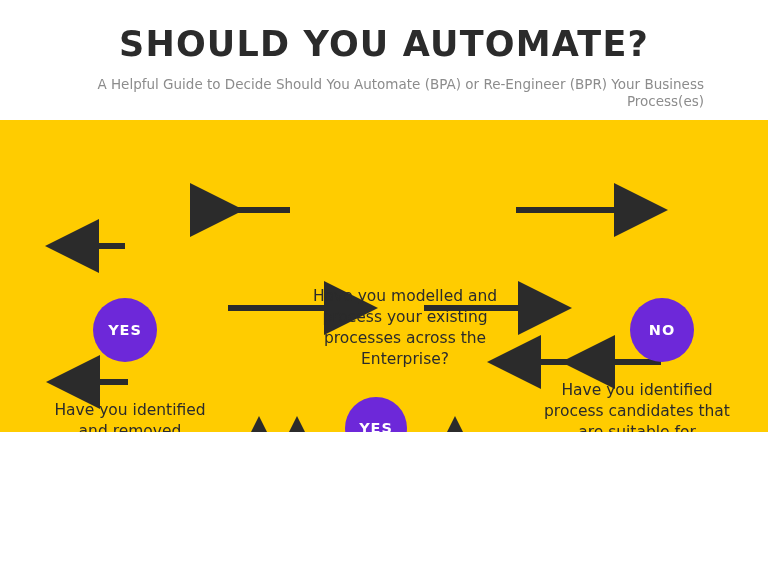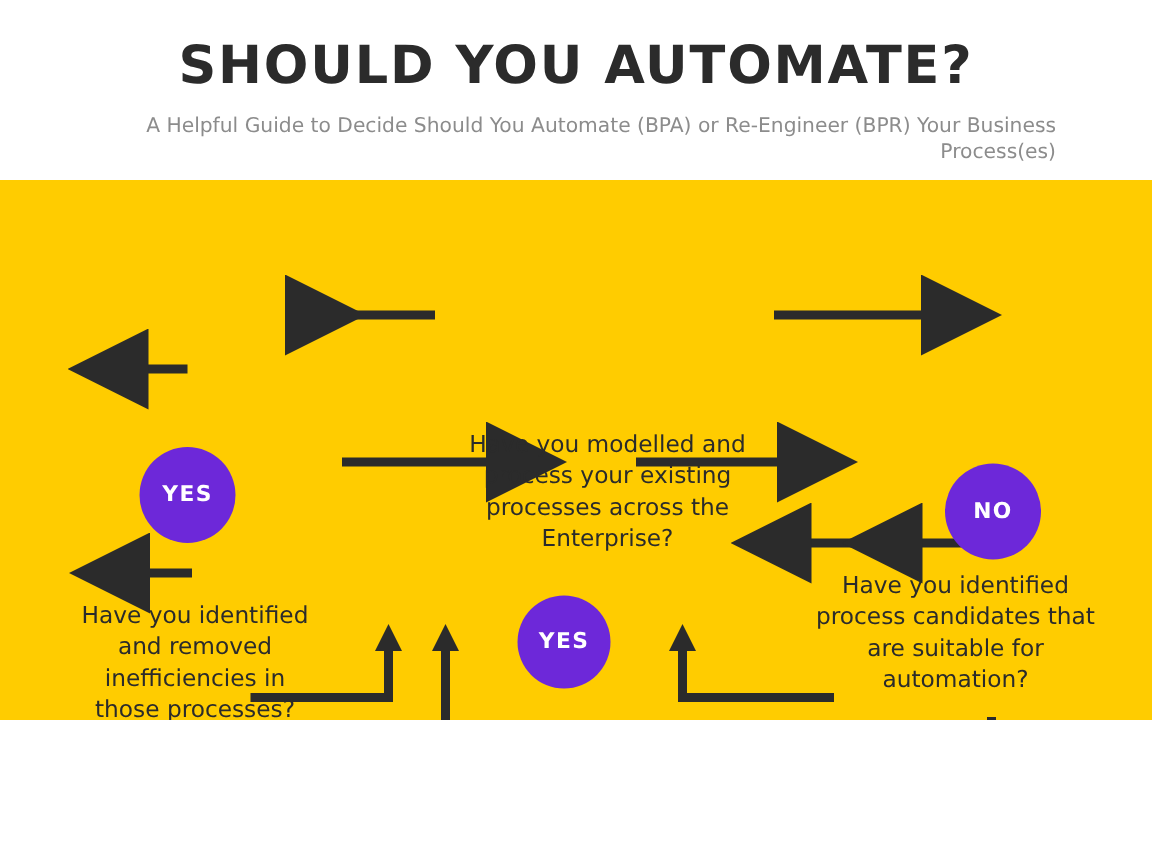--- a/index.html
+++ b/index.html
@@ -6,21 +6,21 @@
     margin: 0;
     padding: 0;
     background: #ffffff;
   }
   body {
     font-family: "DejaVu Sans", "Liberation Sans", sans-serif;
   }
   #page {
     position: relative;
     width: 768px;
-    height: 480px;
+    height: 432px;
     overflow: hidden;
     background: #ffffff;
   }
 
   
   #header {
     position: absolute;
     left: 0; top: 0;
     width: 768px; height: 120px;
     background: #ffffff;
@@ -92,21 +92,21 @@
     color: #FFC800;
     font-weight: 700;
     font-size: 26px;
     letter-spacing: 1px;
     box-sizing: border-box;
     margin-top: 29px;
   }
 
   
   #node-yes-top     { left: 93px;  top: 178px; width: 64px; height: 64px; }
-  #node-no-top      { left: 630px; top: 189px; width: 64px; height: 64px; text-align: center; }
+  #node-no-top      { left: 630px; top: 178px; width: 64px; height: 64px; text-align: center; }
   #node-yes-mid     { left: 345px; top: 277px; width: 62px; height: 62px; }
   #node-no-left     { left: 97px;  top: 434px; width: 62px; height: 62px; }
   #node-yes-bottom  { left: 556px; top: 434px; width: 62px; height: 62px; }
   #node-no-bottom   { left: 630px; top: 434px; width: 62px; height: 62px; }
 
   #q-modelled  { left: 308px; top: 166px; width: 194px; }
   #q-removed   { left: 52px;  top: 280px; width: 156px; }
   #q-candidates{ left: 544px; top: 260px; width: 186px; }
 
   #box-bpr { left: 206px; top: 368px; width: 138px; height: 54px; }

